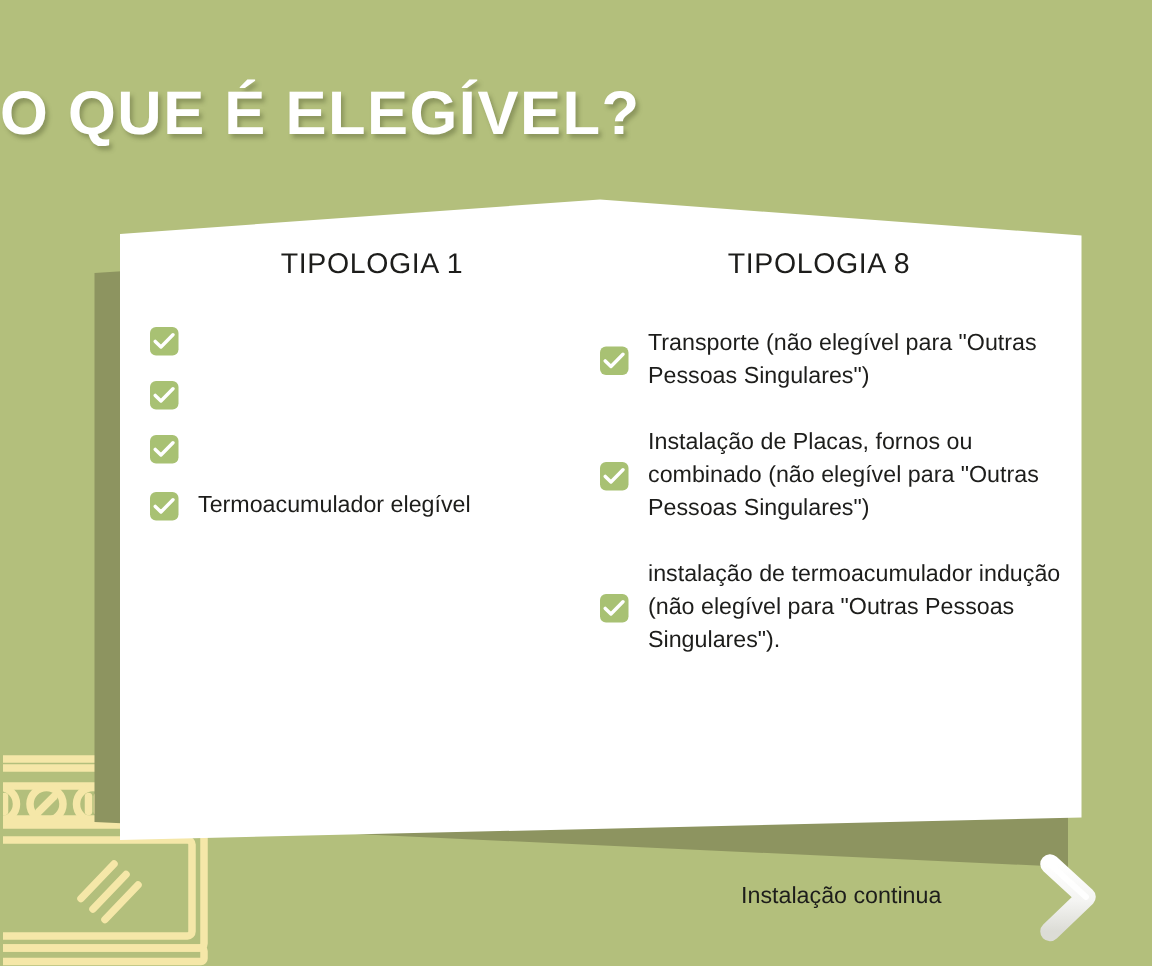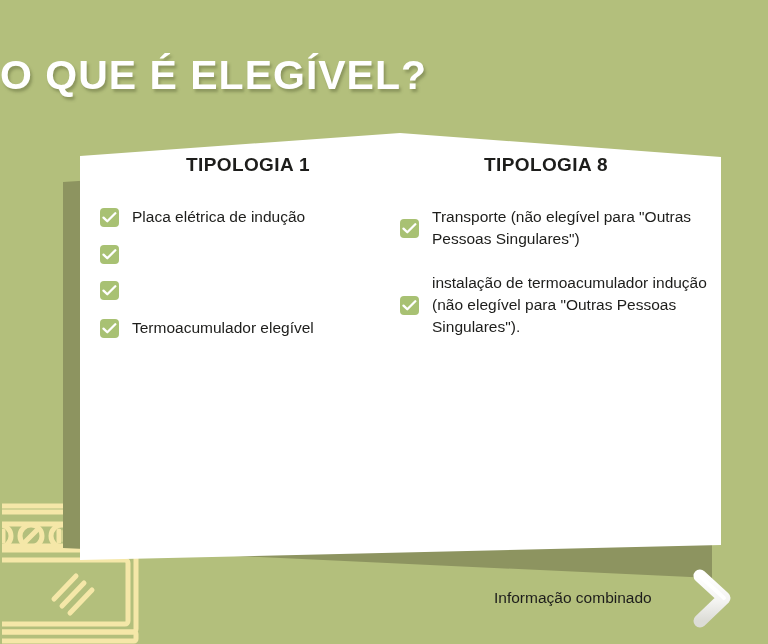--- a/index.html
+++ b/index.html
@@ -80,22 +80,22 @@
     top: 0;
   }
   .col-left  { left: 20px;  width: 320px; }
   .col-right { left: 320px; width: 310px; }
 
   .col-head {
     font-size: 19px;
     color: #1d1d1b;
     text-align: center;
     letter-spacing: 0.4px;
-    margin: 4px 0 30px 0;
-    font-weight: bold;
+    margin: 16px 0 30px 0;
+    font-weight: normal;
   }
   .col-left .col-head  { padding-right: 24px; }
   .col-right .col-head { padding-right: 18px; }
 
   ul.items {
     list-style: none;
     margin: 0;
     padding: 0;
   }
   ul.items li {
@@ -194,21 +194,20 @@
 
     <div class="col col-left">
       <div class="col-head">TIPOLOGIA 1</div>
       <ul class="items">
         <li>
           <span class="chk">
             <svg width="15" height="13" viewBox="0 0 15 13">
                 <path d="M1.5 6.6 L5.3 10.3 L13.3 2.2" stroke="#ffffff" stroke-width="2.3" fill="none" stroke-linecap="round" stroke-linejoin="round"></path>
               </svg>
           </span>
-          <span class="item-text">Placa elétrica de indução</span>
         </li>
         <li>
           <span class="chk">
             <svg width="15" height="13" viewBox="0 0 15 13">
                 <path d="M1.5 6.6 L5.3 10.3 L13.3 2.2" stroke="#ffffff" stroke-width="2.3" fill="none" stroke-linecap="round" stroke-linejoin="round"></path>
               </svg>
           </span>
         </li>
         <li>
           <span class="chk">
@@ -238,28 +237,36 @@
               </svg>
           </span>
           <span class="item-text">Transporte (não elegível para "Outras Pessoas Singulares")</span>
         </li>
         <li>
           <span class="chk">
             <svg width="15" height="13" viewBox="0 0 15 13">
                 <path d="M1.5 6.6 L5.3 10.3 L13.3 2.2" stroke="#ffffff" stroke-width="2.3" fill="none" stroke-linecap="round" stroke-linejoin="round"></path>
               </svg>
           </span>
+          <span class="item-text">Instalação de Placas, fornos ou combinado (não elegível para "Outras Pessoas Singulares")</span>
+        </li>
+        <li>
+          <span class="chk">
+            <svg width="15" height="13" viewBox="0 0 15 13">
+                <path d="M1.5 6.6 L5.3 10.3 L13.3 2.2" stroke="#ffffff" stroke-width="2.3" fill="none" stroke-linecap="round" stroke-linejoin="round"></path>
+              </svg>
+          </span>
           <span class="item-text">instalação de termoacumulador indução (não elegível para "Outras Pessoas Singulares").</span>
         </li>
       </ul>
     </div>
 
   </div>
 
-  <div class="footer-label">Informação combinado</div>
+  <div class="footer-label">Instalação continua</div>
 
   <div class="arrow-wrap">
     <svg viewBox="0 0 72 62" width="72" height="62">
       <defs>
         <linearGradient id="arrShade" x1="0" y1="0" x2="0" y2="1">
           <stop offset="0%" stop-color="#ffffff"></stop>
           <stop offset="55%" stop-color="#f4f4f2"></stop>
           <stop offset="100%" stop-color="#dcdcd6"></stop>
         </linearGradient>
       </defs>

